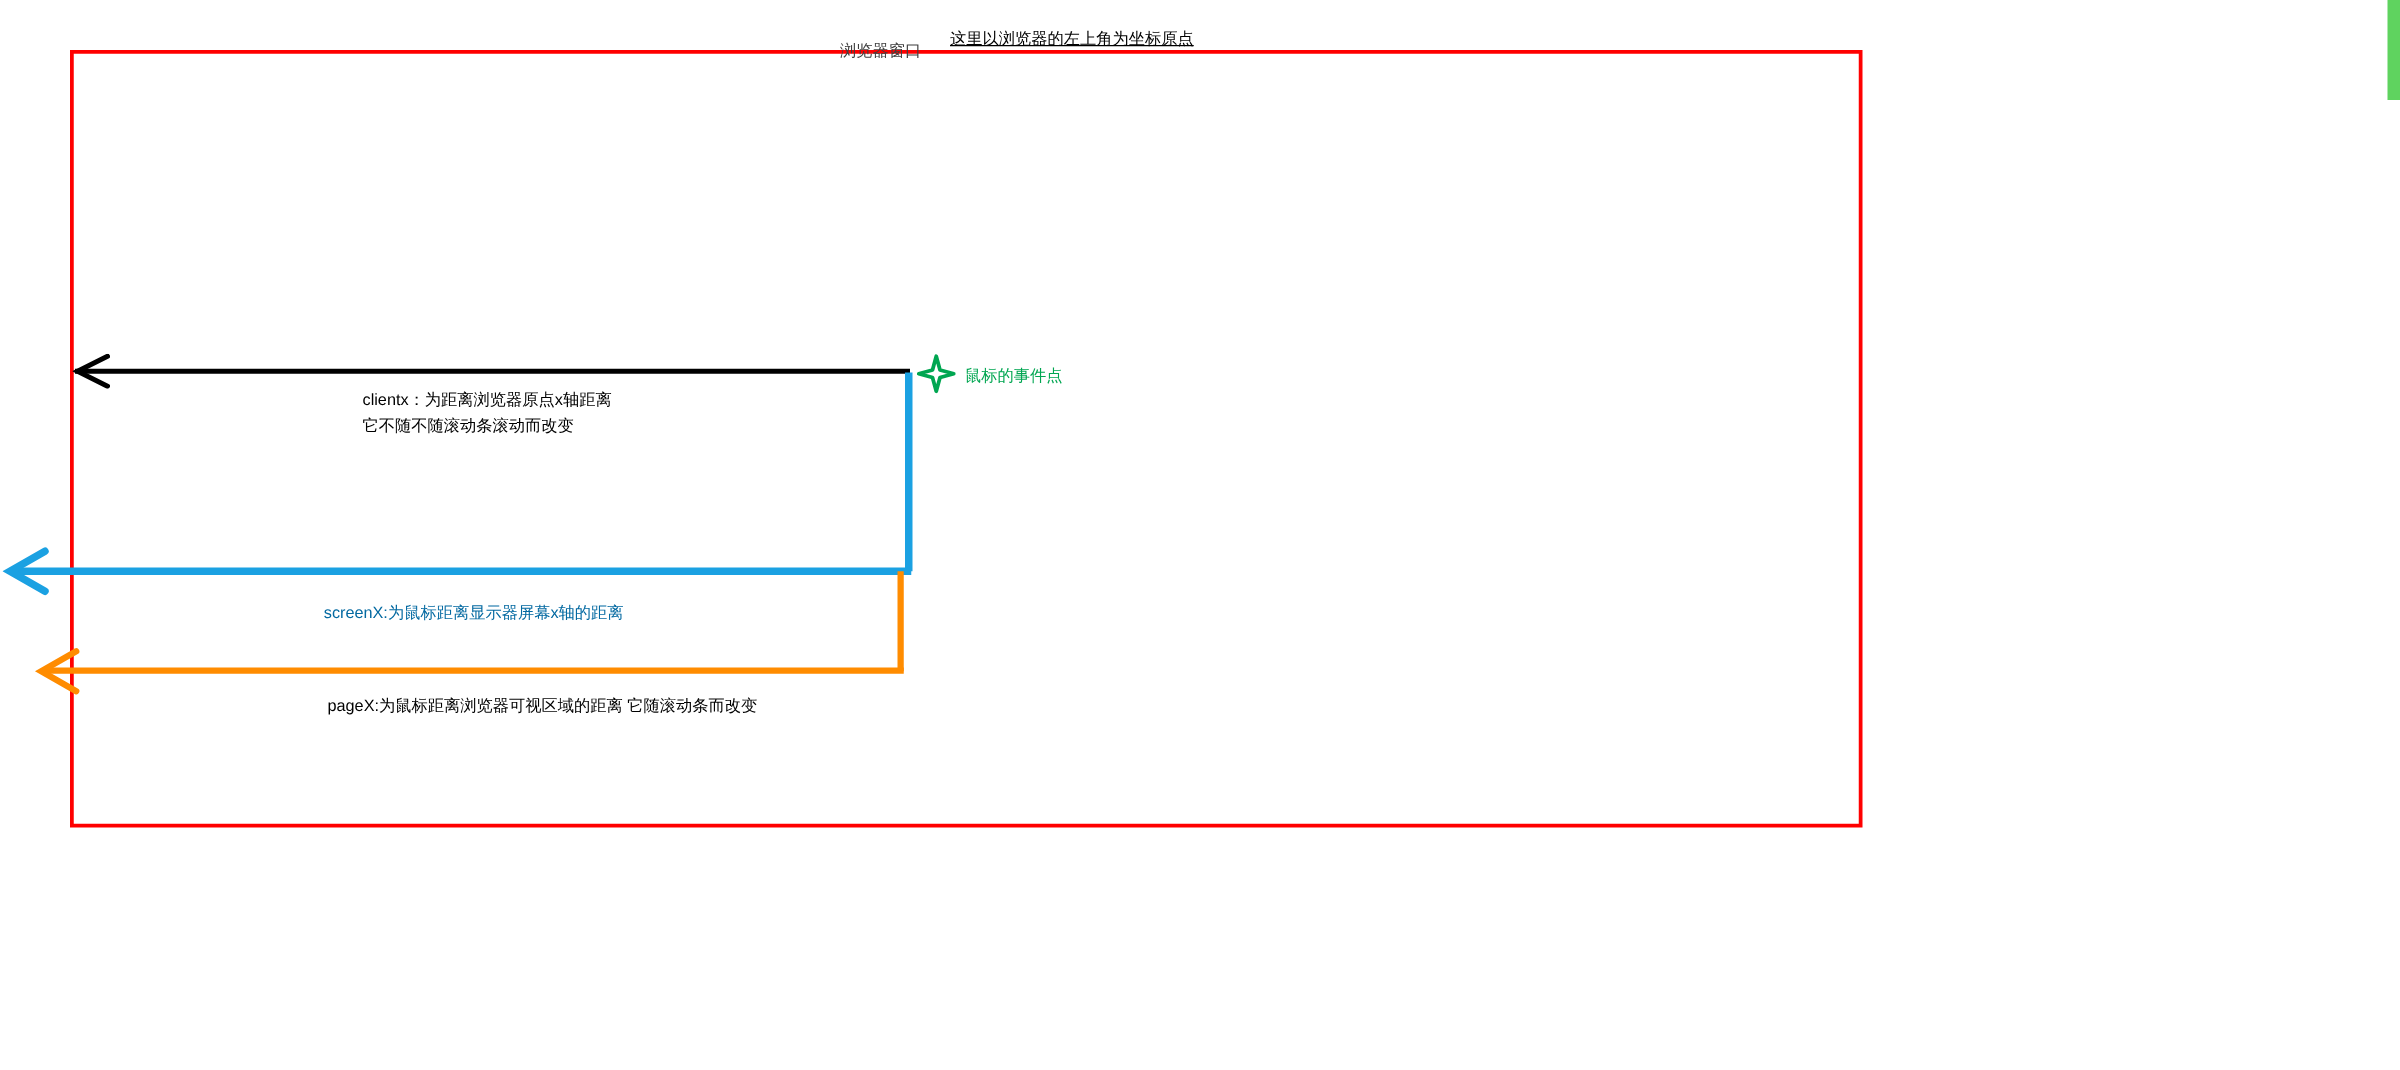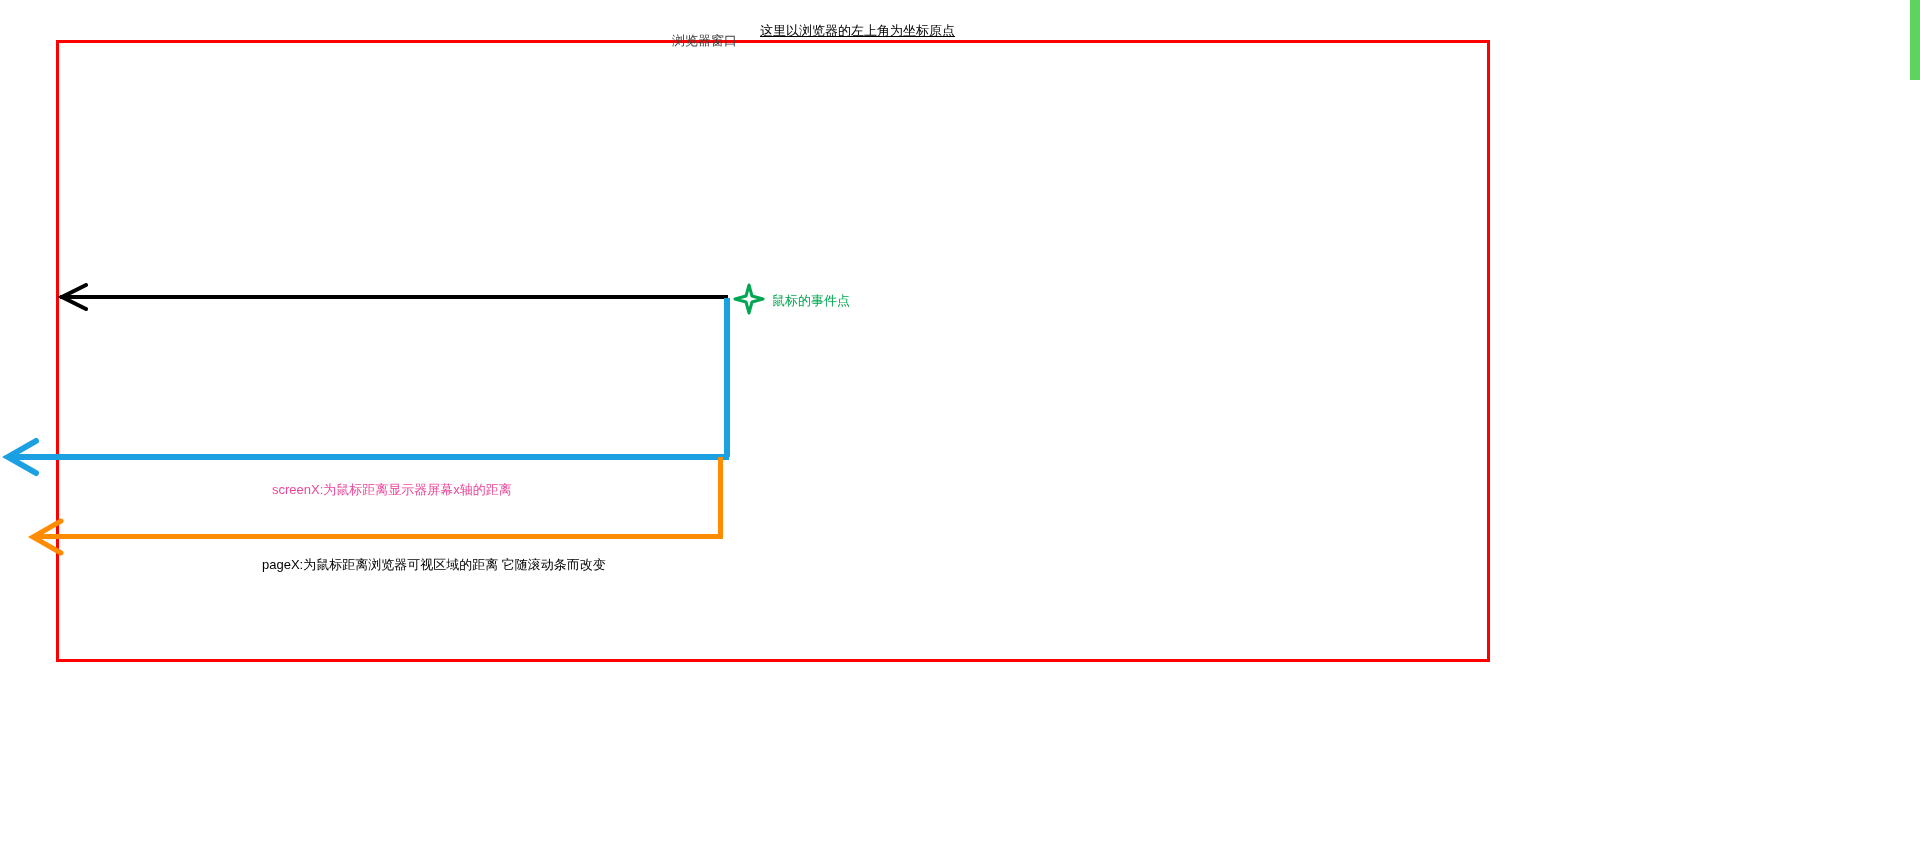--- a/index.html
+++ b/index.html
@@ -99,22 +99,22 @@
       background: #1ba1e2;
     }
     .screenx-arrow-head {
       position: absolute;
       top: 437px;
       left: 2px;
     }
     .label-screenx {
       position: absolute;
       top: 481px;
-      left: 272px;
-      color: #ec4899;
+      left: 259px;
+      color: #0369a1;
       text-align: center;
     }
     .pagex-vertical {
       position: absolute;
       top: 457px;
       left: 718px;
       width: 5px;
       height: 80px;
       background: #ff8c00;
     }
@@ -186,20 +186,21 @@
       </svg>
     </div>
     <div class="label-mouse-event">鼠标的事件点</div>
 
     <div class="clientx-arrow-line"></div>
     <div class="clientx-arrow-head">
       <svg width="30" height="28" viewBox="0 0 30 28">
         <path d="M28 2 L4 14 L28 26" fill="none" stroke="#000" stroke-width="4" stroke-linecap="round"></path>
       </svg>
     </div>
+    <div class="label-clientx">clientx：为距离浏览器原点x轴距离   它不随不随滚动条滚动而改变</div>
 
     <div class="screenx-vertical"></div>
     <div class="screenx-horizontal"></div>
     <div class="screenx-arrow-head">
       <svg width="38" height="40" viewBox="0 0 38 40">
         <path d="M34 4 L6 20 L34 36" fill="none" stroke="#1ba1e2" stroke-width="6" stroke-linecap="round"></path>
       </svg>
     </div>
     <div class="label-screenx">screenX:为鼠标距离显示器屏幕x轴的距离</div>
 

